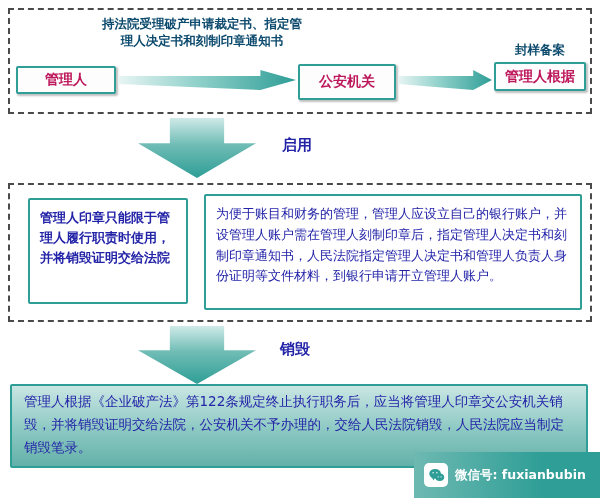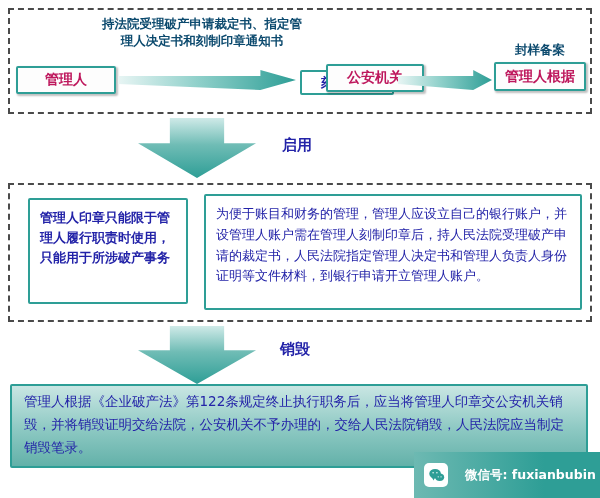--- a/index.html
+++ b/index.html
@@ -48,21 +48,21 @@
   }
   .destroy-box{
     position:absolute;border:2px solid #2E9E96;
     background:linear-gradient(180deg,#c9e6e3 0%,#8cc8c2 55%,#63b1a9 100%);
     box-sizing:border-box;color:#2323A8;font-size:13.5px;line-height:1.7;
     padding:4px 12px;font-weight:normal;border-radius:2px;
   }
   .watermark{
     position:absolute;right:0;bottom:0;width:186px;height:46px;
     background:linear-gradient(90deg,#6db9b2 0%,#2E9E96 70%);
-    display:flex;align-items:center;gap:17px;padding-left:10px;
+    display:flex;align-items:center;gap:7px;padding-left:10px;
     box-sizing:border-box;
   }
   .wm-icon{
     width:24px;height:24px;background:#fff;border-radius:5px;
     display:flex;align-items:center;justify-content:center;flex:0 0 auto;
   }
   .wm-text{color:#ffffff;font-size:12.5px;font-weight:bold;}
 </style>
 </head>
 <body>
@@ -72,36 +72,36 @@
   <div class="dashed-box" style="left:8px;top:8px;width:584px;height:106px;"></div>
 
   <div class="flow-text" style="left:96px;top:16px;width:212px;">持法院受理破产申请裁定书、指定管理人决定书和刻制印章通知书</div>
 
   <div class="node" style="left:16px;top:66px;width:100px;height:28px;">管理人</div>
 
   <div class="h-arrow" style="left:118px;top:70px;width:178px;height:20px;"></div>
 
   <div class="small-node" style="left:300px;top:34px;width:94px;height:25px;">刻制印章</div>
 
-  <div class="node" style="left:298px;top:64px;width:98px;height:28px;margin-left:28px;">公安机关</div>
+  <div class="node" style="left:298px;top:64px;width:98px;height:36px;">公安机关</div>
 
   <div class="h-arrow" style="left:398px;top:70px;width:94px;height:20px;"></div>
 
   <div class="flow-text" style="left:494px;top:42px;width:92px;">封样备案</div>
 
   <div class="node" style="left:494px;top:62px;width:92px;height:29px;">管理人根据</div>
 
   <div class="v-arrow" style="left:138px;top:118px;width:118px;height:60px;"></div>
   <div class="stage-label" style="left:282px;top:136px;">启用</div>
 
   <div class="dashed-box" style="left:8px;top:183px;width:584px;height:139px;"></div>
 
-  <div class="text-box" style="left:28px;top:198px;width:160px;height:106px;font-weight:bold;">管理人印章只能限于管理人履行职责时使用，只能用于所涉破产事务</div>
+  <div class="text-box" style="left:28px;top:198px;width:160px;height:106px;font-weight:bold;">管理人印章只能限于管理人履行职责时使用，并将销毁证明交给法院</div>
 
-  <div class="text-box" style="left:204px;top:194px;width:378px;height:116px;line-height:1.6;">为便于账目和财务的管理，管理人应设立自己的银行账户，并设管理人账户需在管理人刻制印章后，持人民法院受理破产申请的裁定书，人民法院指定管理人决定书和管理人负责人身份证明等文件材料，到银行申请开立管理人账户。</div>
+  <div class="text-box" style="left:204px;top:194px;width:378px;height:116px;line-height:1.6;">为便于账目和财务的管理，管理人应设立自己的银行账户，并设管理人账户需在管理人刻制印章后，指定管理人决定书和刻制印章通知书，人民法院指定管理人决定书和管理人负责人身份证明等文件材料，到银行申请开立管理人账户。</div>
 
   <div class="v-arrow" style="left:138px;top:326px;width:118px;height:58px;"></div>
   <div class="stage-label" style="left:280px;top:340px;">销毁</div>
 
   <div class="destroy-box" style="left:10px;top:384px;width:578px;height:84px;">管理人根据《企业破产法》第122条规定终止执行职务后，应当将管理人印章交公安机关销毁，并将销毁证明交给法院，公安机关不予办理的，交给人民法院销毁，人民法院应当制定销毁笔录。</div>
 
   <div class="watermark">
     <span class="wm-icon">
       <svg width="17" height="17" viewBox="0 0 24 24" aria-hidden="true">
         <ellipse cx="10" cy="9.5" rx="8.2" ry="6.8" fill="#2E9E96"></ellipse>

